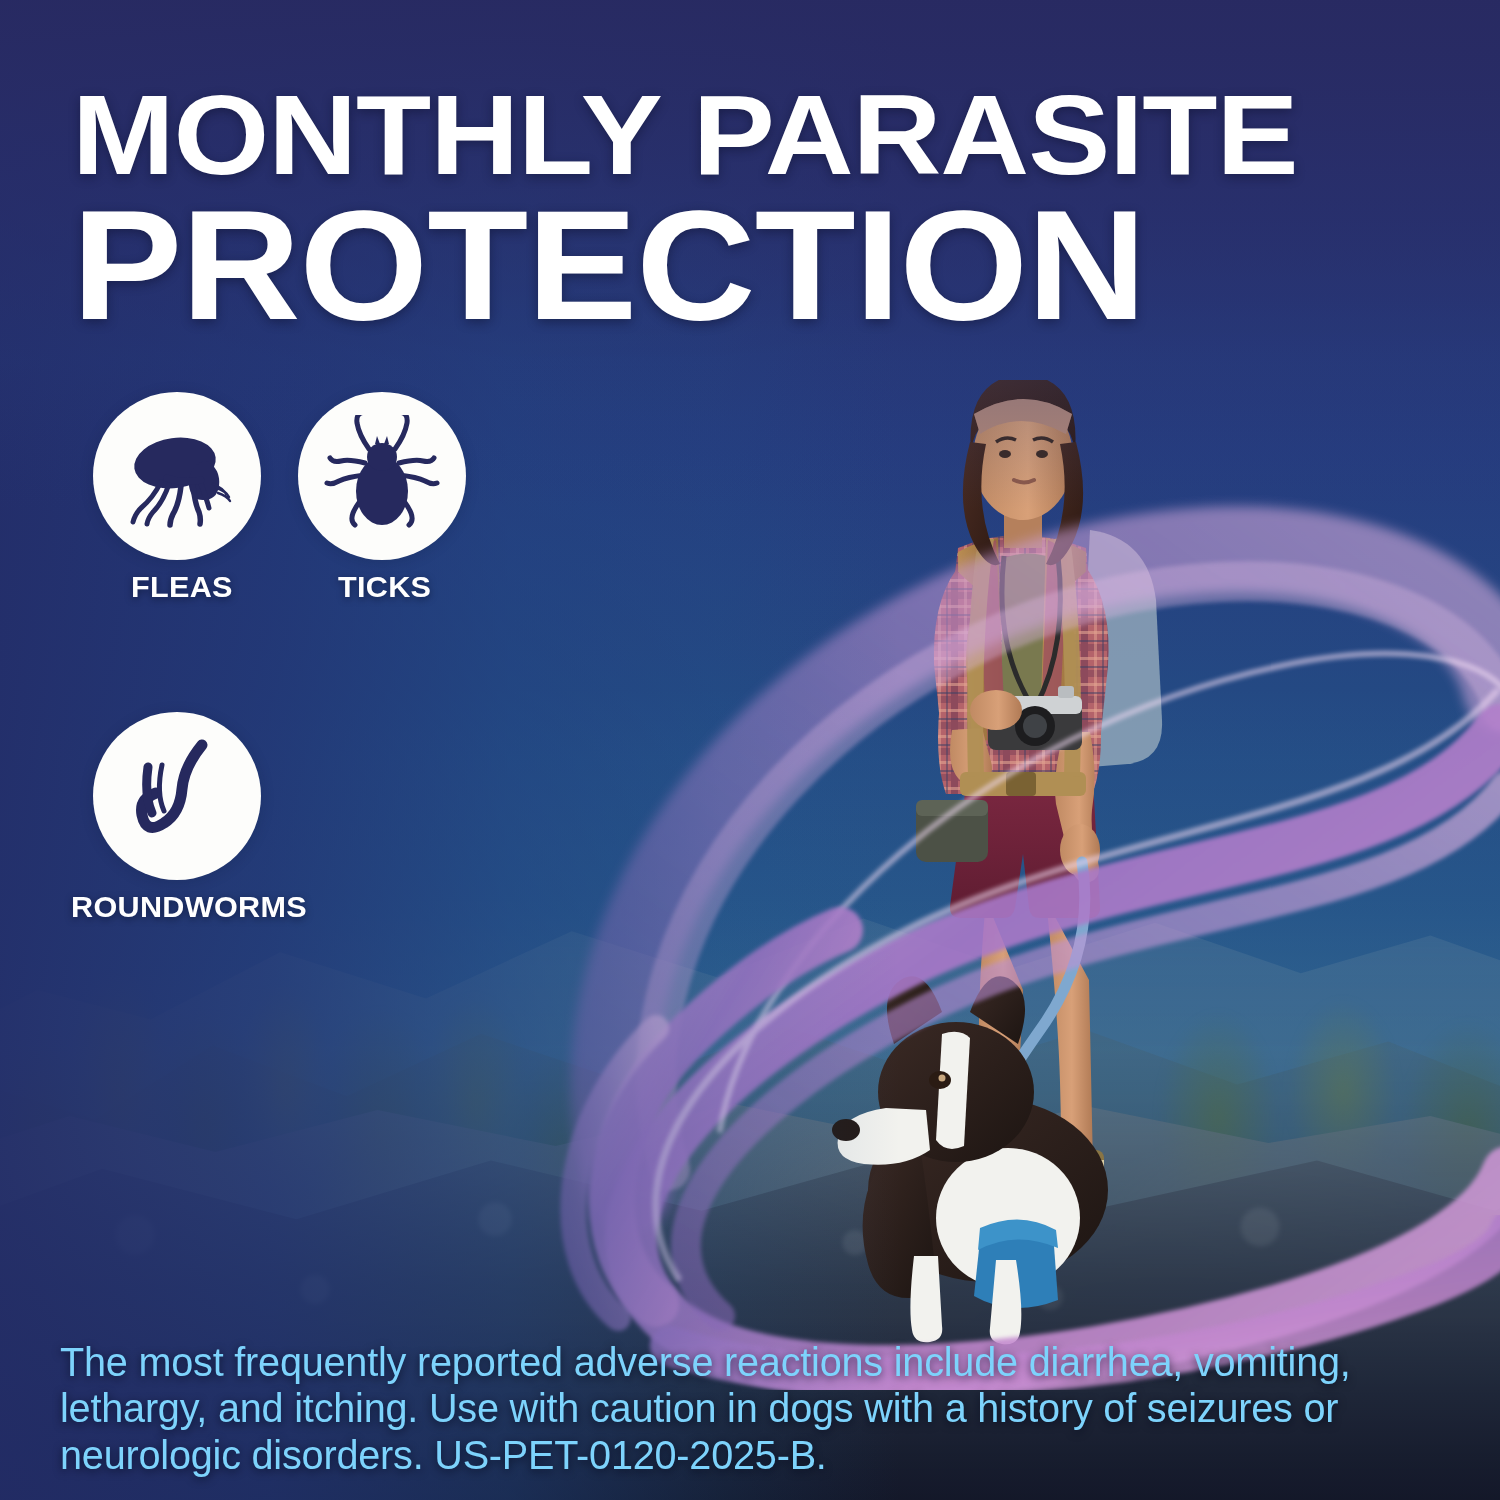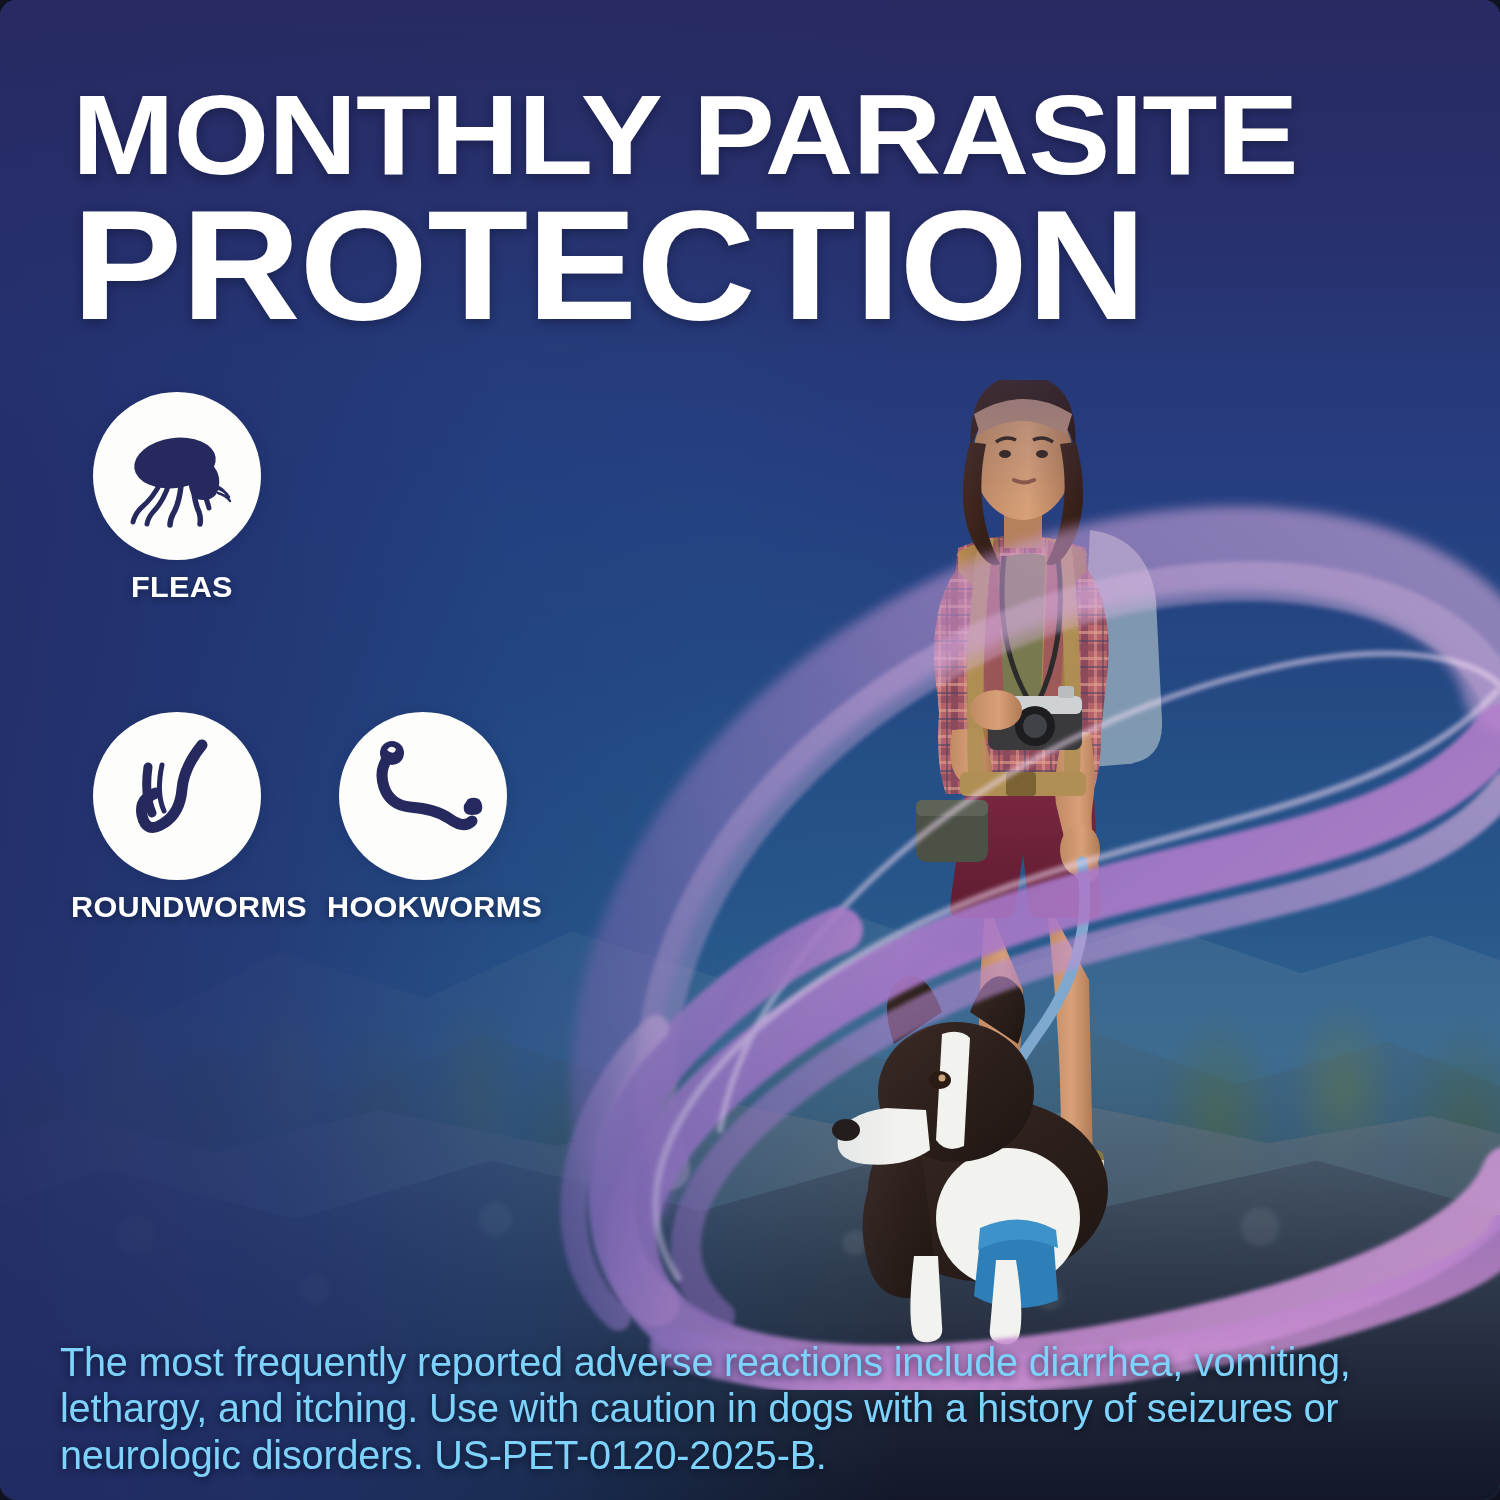--- a/index.html
+++ b/index.html
@@ -1,21 +1,20 @@
 <!DOCTYPE html>
 <html><head>
 <meta charset="utf-8">
 <style>
   html,body{margin:0;padding:0;background:#10131f;}
   *{box-sizing:border-box;}
   #ad{
     position:relative;width:1500px;height:1500px;overflow:hidden;
     font-family:"Liberation Sans","DejaVu Sans",sans-serif;
     background:#23518f;
-    border-radius:17px;
   }
 
   
   .layer{position:absolute;inset:0;}
 
   .sky{
     background:linear-gradient(180deg,
       #2b2d66 0%, #2a3070 14%, #283a7d 30%,
       #25477f 46%, #2a5b8d 60%, #3d7a9e 74%, #4d8aa6 82%, #3f7288 90%, #2d4f63 100%);
   }
@@ -389,50 +388,60 @@
               <path d="M64 70 q-2 18 -8 28 q-3 6 -3 11" stroke="#26295e" stroke-width="5.5" fill="none" stroke-linecap="round"></path>
               <path d="M76 70 q2 18 6 26 q2 6 1 12" stroke="#26295e" stroke-width="5.5" fill="none" stroke-linecap="round"></path>
               <path d="M84 68 q6 16 8 24" stroke="#26295e" stroke-width="5" fill="none" stroke-linecap="round"></path>
               <path d="M50 62 q16 6 34 2" stroke="#26295e" stroke-width="7" fill="none" stroke-linecap="round"></path>
             </g>
           </svg>
         </div>
         <div class="cap cap-fleas">FLEAS</div>
       </div>
 
+      <div class="cell c-ticks">
+        <div class="bubble">
+          <svg width="118" height="122" viewBox="0 0 118 122">
+            <g stroke="#26295e" fill="none" stroke-linecap="round">
+              <path d="M46 34 q-10 -14 -12 -26 q-1 -8 4 -10" stroke-width="5"></path>
+              <path d="M72 34 q10 -14 12 -26 q1 -8 -4 -10" stroke-width="5"></path>
+              <path d="M42 48 q-16 -4 -24 -2 q-8 2 -11 -3" stroke-width="5"></path>
+              <path d="M76 48 q16 -4 24 -2 q8 2 11 -3" stroke-width="5"></path>
+              <path d="M42 60 q-18 2 -26 6 q-7 4 -12 2" stroke-width="5"></path>
+              <path d="M76 60 q18 2 26 6 q7 4 12 2" stroke-width="5"></path>
+              <path d="M46 76 q-12 12 -16 22 q-3 8 2 12" stroke-width="5"></path>
+              <path d="M72 76 q12 12 16 22 q3 8 -2 12" stroke-width="5"></path>
+            </g>
+            <g fill="#26295e">
+              <ellipse cx="59" cy="76" rx="26" ry="34"></ellipse>
+              <ellipse cx="59" cy="42" rx="15" ry="14"></ellipse>
+              <path d="M52 29 l2 -8 l3 8 z"></path>
+              <path d="M66 29 l-2 -8 l-3 8 z"></path>
+            </g>
+          </svg>
+        </div>
+        <div class="cap cap-ticks">TICKS</div>
+      </div>
     </div>
 
     <div class="row r2">
       <div class="cell c-round">
         <div class="bubble">
           <svg width="118" height="122" viewBox="0 0 118 122">
             <g fill="none" stroke="#26295e" stroke-linecap="round">
               <path d="M84 10 q-18 22 -20 44 q-2 24 -18 34 q-18 12 -22 -8 q-3 -16 14 -22" stroke-width="11"></path>
               <path d="M84 10 q-18 22 -20 44 q-2 24 -18 34 q-18 12 -22 -8 q-3 -16 14 -22" stroke-width="4" stroke="#26295e" opacity="0"></path>
               <path d="M30 32 q-4 28 4 46" stroke-width="9"></path>
               <path d="M44 30 q-6 28 2 46" stroke-width="5"></path>
             </g>
           </svg>
         </div>
         <div class="cap cap-round">ROUNDWORMS</div>
       </div>
 
-      <div class="cell c-hook">
-        <div class="bubble">
-          <svg width="122" height="118" viewBox="0 0 122 118">
-            <g fill="none" stroke="#26295e" stroke-linecap="round" stroke-width="11">
-              <path d="M28 18 q-12 14 -6 32 q6 18 26 20 q26 2 40 12 q14 10 22 2"></path>
-            </g>
-            <circle cx="30" cy="16" r="12" fill="#26295e"></circle>
-            <path d="M25 13 q4 -6 9 -1 q-2 7 -9 1 z" fill="#ffffff"></path>
-            <path d="M106 62 q12 -4 14 6 q2 10 -10 10 q-10 0 -8 -10 z" fill="#26295e"></path>
-          </svg>
-        </div>
-        <div class="cap cap-hook">HOOKWORMS</div>
-      </div>
     </div>
 
 
   </div>
 
   <div class="footer">
     <span>The most frequently reported adverse reactions include diarrhea, vomiting,</span>
     <span>lethargy, and itching. Use with caution in dogs with a history of seizures or</span>
     <span>neurologic disorders. US-PET-0120-2025-B.</span>
   </div>

